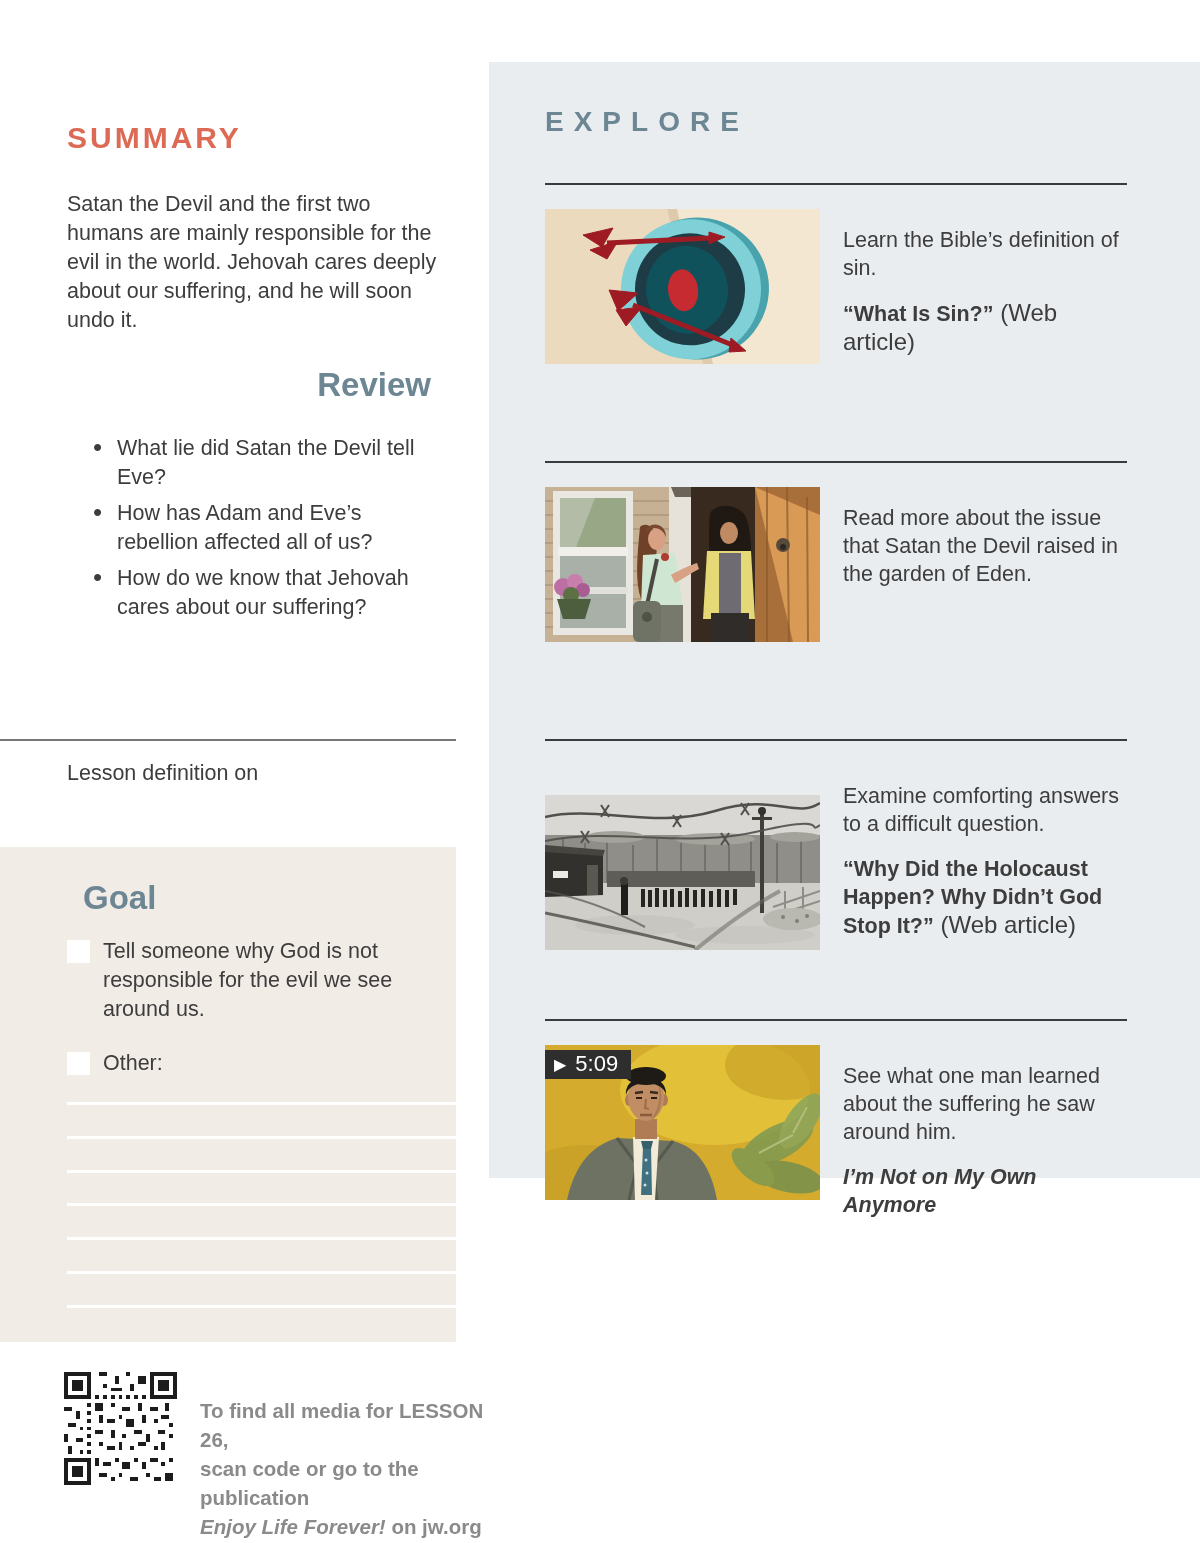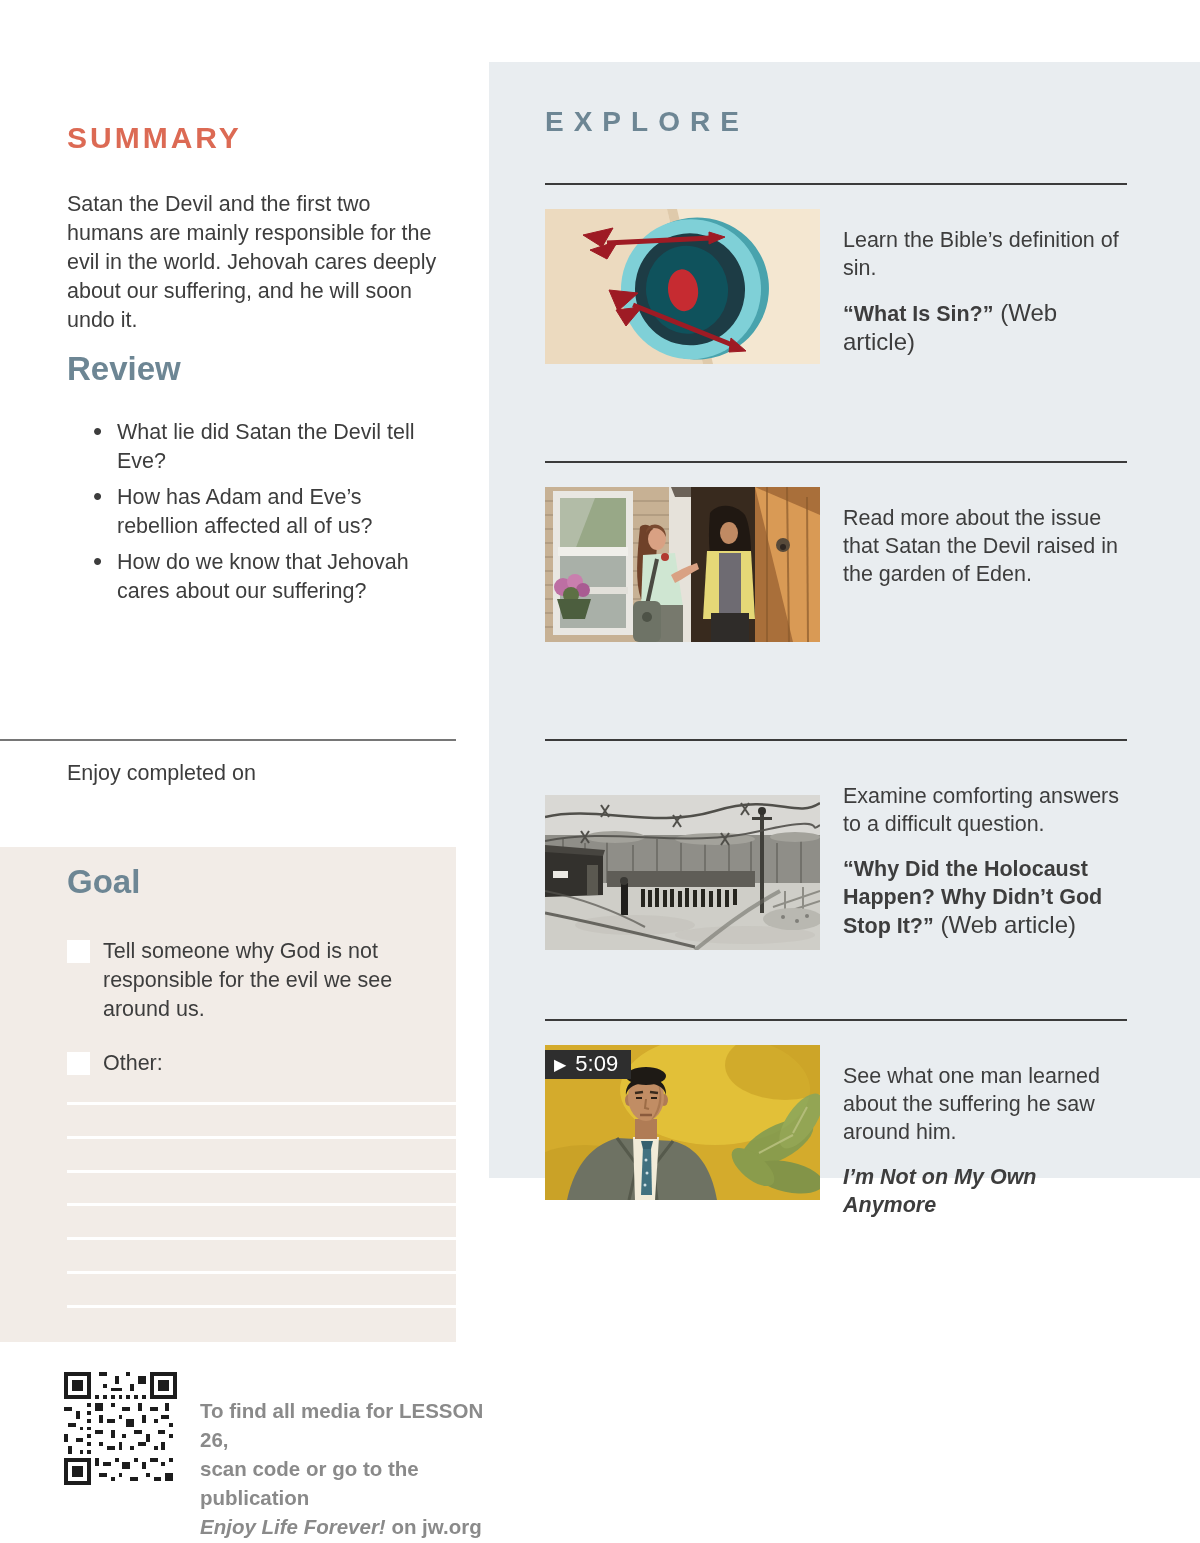--- a/index.html
+++ b/index.html
@@ -3,21 +3,21 @@
 <meta charset="utf-8">
 <style>
   html,body{margin:0;padding:0;background:#fff;}
   .page{position:relative;width:1200px;height:1543px;background:#ffffff;overflow:hidden;
         font-family:"Liberation Sans",sans-serif;color:#3d3d3d;}
 
   
   .summary-title{position:absolute;left:67px;top:101px;font-size:30px;font-weight:bold;
                  letter-spacing:3px;color:#dc6a54;}
   .summary-body{position:absolute;left:67px;top:168px;width:378px;font-size:21.5px;line-height:29px;}
-  .section-h{font-size:33px;font-weight:bold;color:#6d8694;margin:0;}
+  .section-h{font-size:33px;font-weight:bold;color:#6d8694;margin:16px;text-align:right;}
   .review{position:absolute;left:67px;top:350px;width:380px;}
   .review ul{list-style:none;margin:30px 0 0 26px;padding:0;width:336px;}
   .review li{position:relative;padding-left:24px;margin-bottom:7px;font-size:21.5px;line-height:29px;}
   .review li::before{content:"\2022";position:absolute;left:0;top:-1px;font-size:26px;}
   .left-rule{position:absolute;left:0;top:739px;width:456px;height:2px;background:#767676;}
   .lesson-completed{position:absolute;left:67px;top:761px;font-size:21.5px;}
 
   .goal-box{position:absolute;left:0;top:847px;width:456px;height:495px;background:#f2ece7;}
   .goal-title{position:absolute;left:67px;top:16px;}
   .goal-item{position:absolute;left:67px;display:flex;gap:13px;}
@@ -63,21 +63,21 @@
   <div class="review">
     <h2 class="section-h">Review</h2>
     <ul>
       <li>What lie did Satan the Devil tell Eve?</li>
       <li>How has Adam and Eve’s rebellion affected all of us?</li>
       <li>How do we know that Jehovah cares about our suffering?</li>
     </ul>
   </div>
 
   <div class="left-rule"></div>
-  <div class="lesson-completed">Enjoy completed on</div>
+  <div class="lesson-completed">Lesson definition on</div>
 
   <div class="goal-box">
     <h2 class="section-h goal-title">Goal</h2>
 
     <div class="goal-item first">
       <div class="cb"></div>
       <div class="goal-lbl">Tell someone why God is not responsible for the evil we see around us.</div>
     </div>
 
     <div class="goal-item second">

